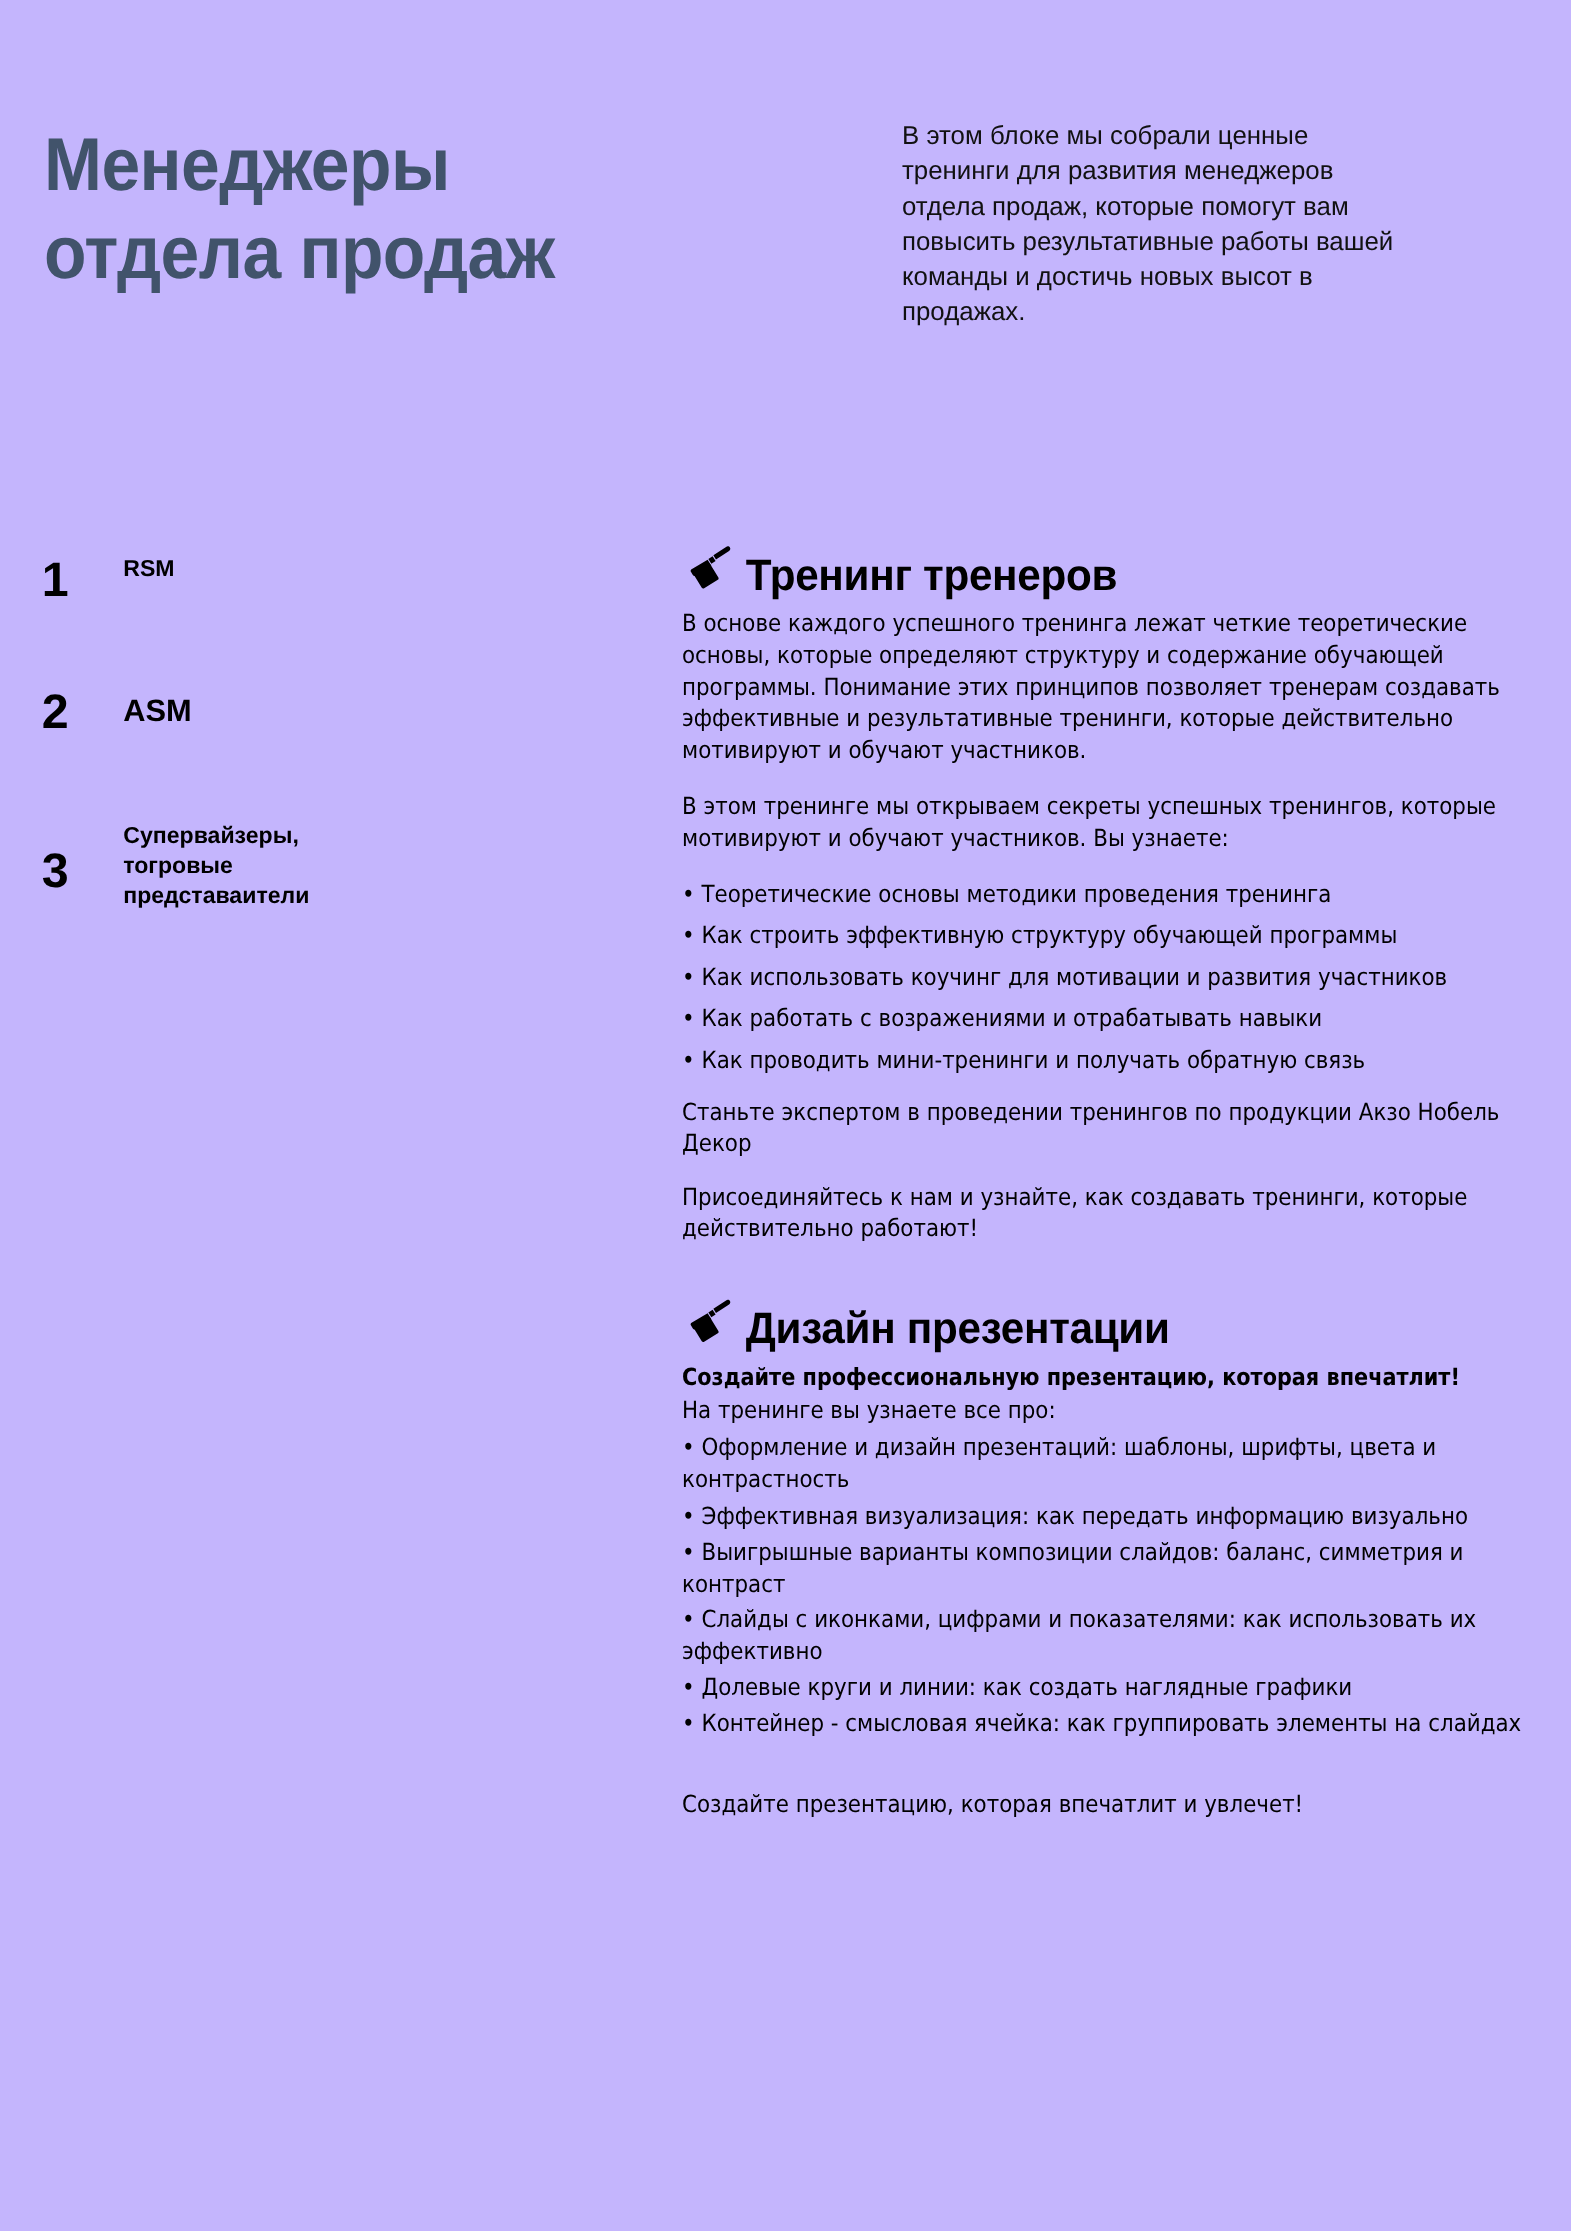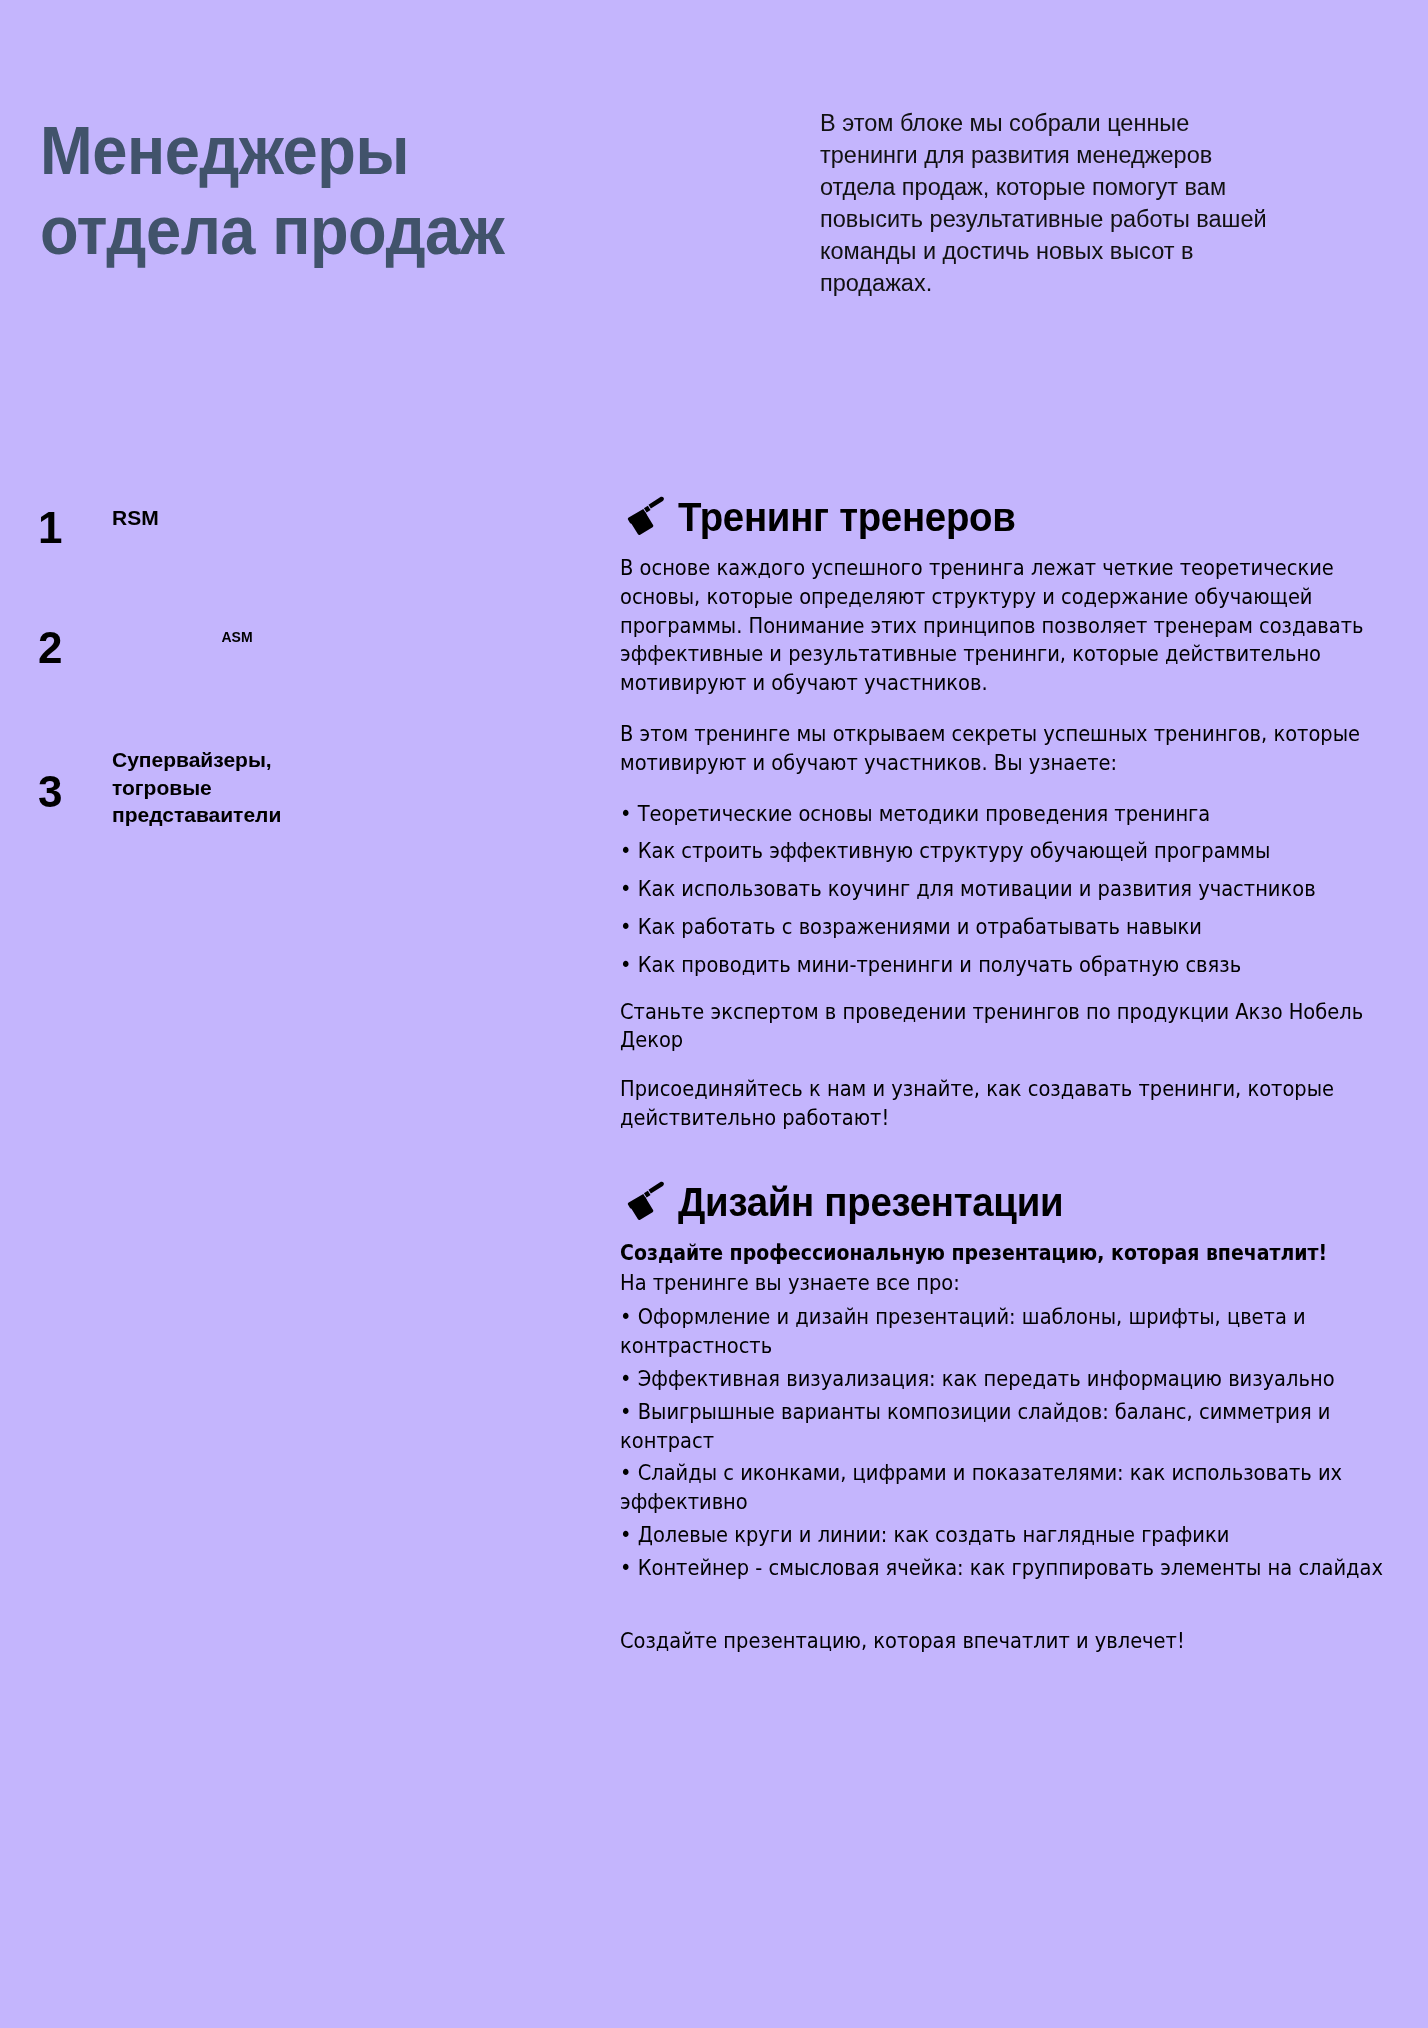--- a/index.html
+++ b/index.html
@@ -92,37 +92,37 @@
     font-size: 21px;
     line-height: 1.32;
     color: #000000;
   }
 
   .role-row-1 .role-num { top: 6px; }
   .role-row-1 .role-label { margin-top: 4px; }
 
   .role-row-2 { min-height: 122px; }
   .role-row-2 .role-num { top: 14px; }
-  .role-row-2 .role-label { margin-top: 16px; font-size: 14px; text-align: center; }
+  .role-row-2 .role-label { margin-top: 16px; font-size: 28px; }
 
   .role-row-3 { min-height: 140px; }
   .role-row-3 .role-num { top: 36px; }
   .role-row-3 .role-label { margin-top: 12px; }
 
   
   .content {
     position: absolute;
     left: 620px;
     top: 496px;
     width: 780px;
   }
 
   .section-heading {
     display: flex;
-    align-items: flex-start;
+    align-items: flex-end;
     gap: 4px;
     margin: 0 0 10px 0;
   }
 
   .brush-icon {
     display: block;
     width: 54px;
     height: 54px;
     flex: none;
     margin-top: -6px;

